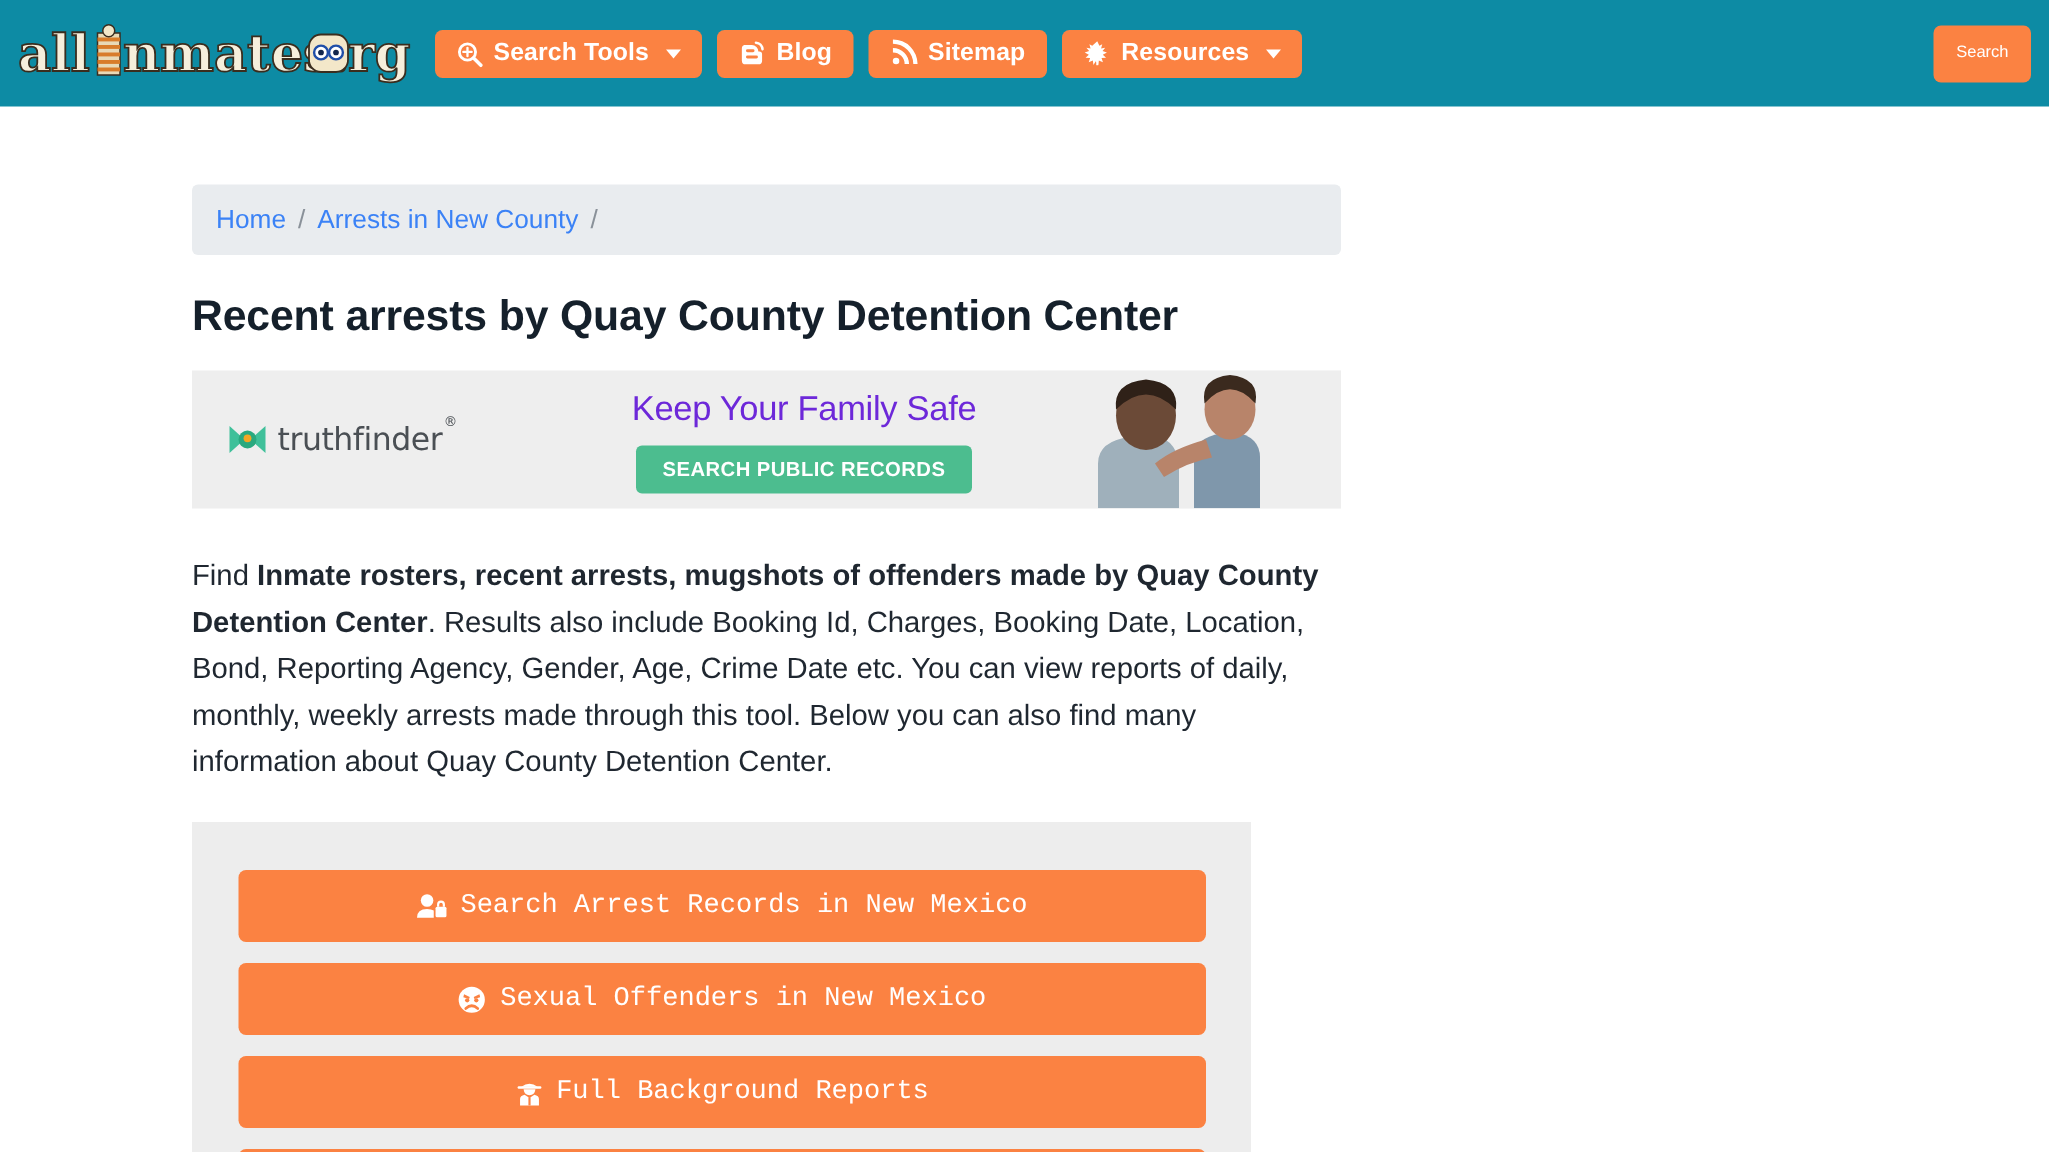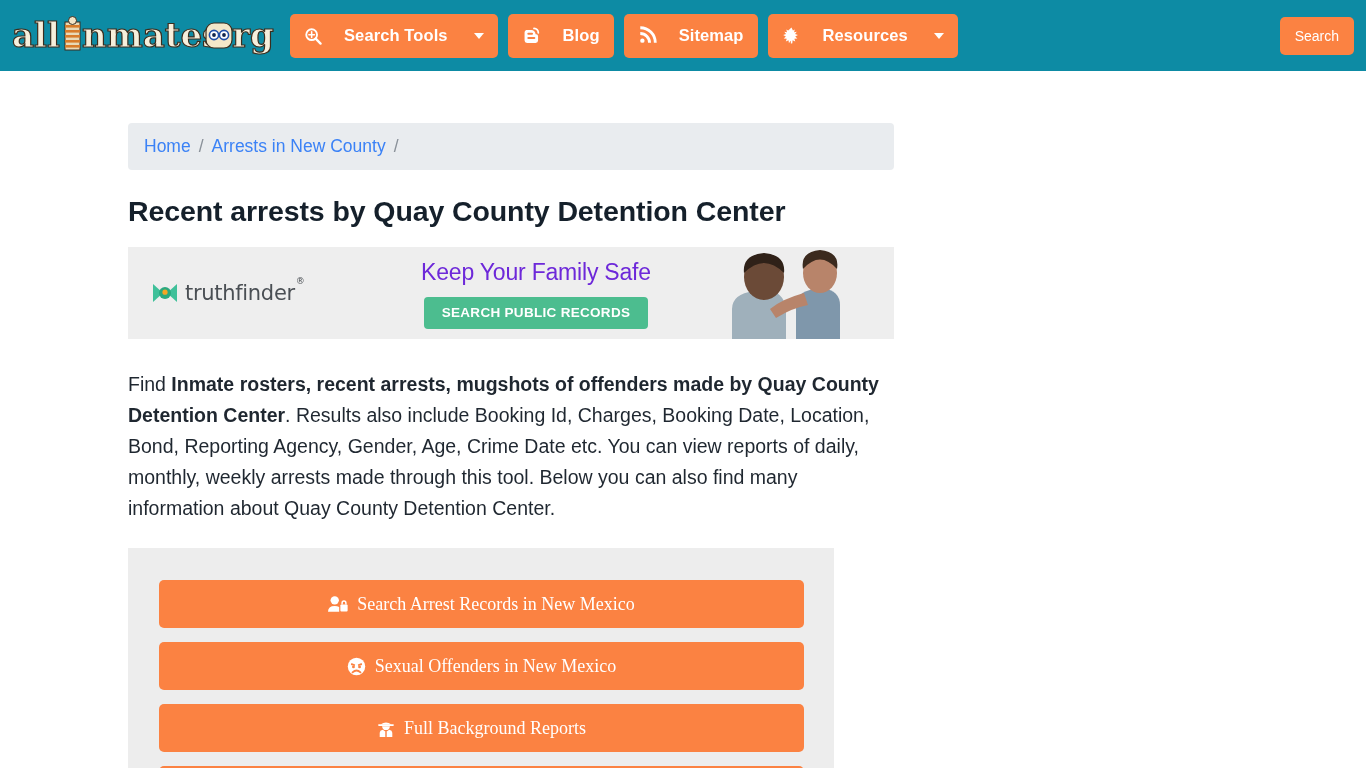--- a/index.html
+++ b/index.html
@@ -40,26 +40,26 @@
 
   .nav-items {
     display: flex;
     align-items: center;
     gap: 10px;
   }
 
   .nav-btn {
     display: inline-flex;
     align-items: center;
-    gap: 22px;
+    gap: 7px;
     background: #fb8242;
     color: #ffffff;
     border: 0;
     border-radius: 5px;
-    height: 44px;
+    height: 32px;
     padding: 0 14px;
     font-size: 16.5px;
     font-weight: 600;
     letter-spacing: .1px;
     cursor: pointer;
     white-space: nowrap;
     line-height: 1;
   }
   .nav-btn .lbl { position: relative; top: 0px; }
   .nav-btn svg { display: block; }
@@ -90,21 +90,21 @@
     outline: none;
   }
   .search-input::placeholder { color: #777; }
   .search-btn {
     background: #fb8242;
     color: #fff;
     border: 0;
     border-radius: 5px;
     height: 38px;
     padding: 0 15px;
-    font-size: 14px;
+    font-size: 11px;
     cursor: pointer;
     font-family: "Liberation Sans", sans-serif;
     line-height: 1;
   }
 
   
   .page {
     width: 1366px;
     padding-top: 52px;
   }
@@ -222,21 +222,21 @@
     justify-content: center;
     gap: 9px;
     width: 645px;
     height: 48px;
     margin: 0 auto 14px;
     background: #fb8242;
     color: #ffffff;
     border: 0;
     border-radius: 5px;
     font-size: 18px;
-    font-family: Liberation Serif, serif;
+    font-family: Liberation Mono, monospace;
     cursor: pointer;
     text-decoration: none;
     line-height: 1;
   }
   .big-btn:last-child { margin-bottom: 0; }
   .big-btn svg { display: block; }
 </style>
 </head>
 <body>
 

